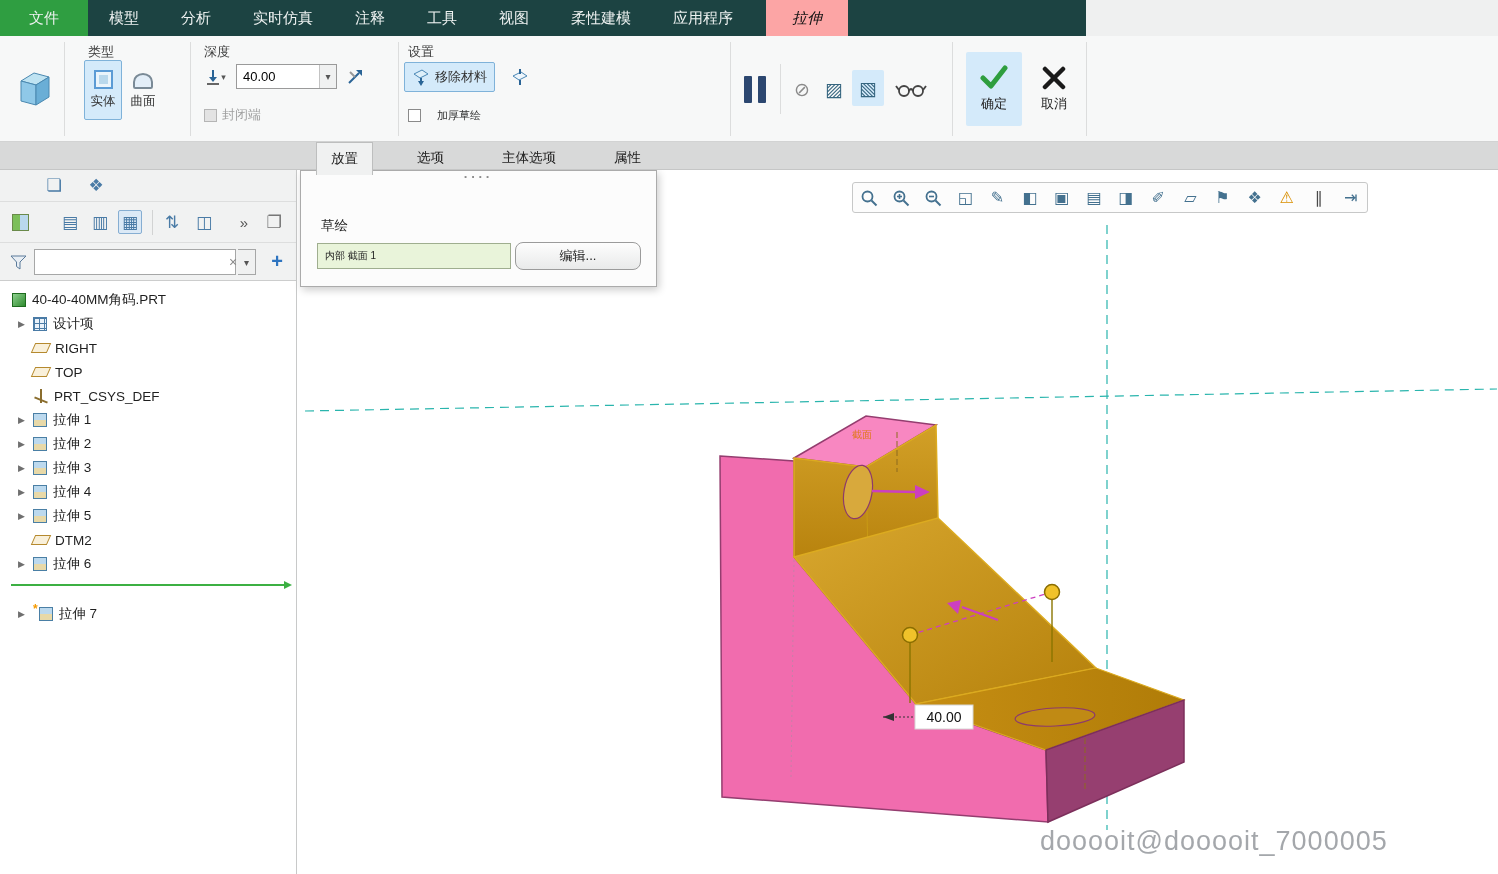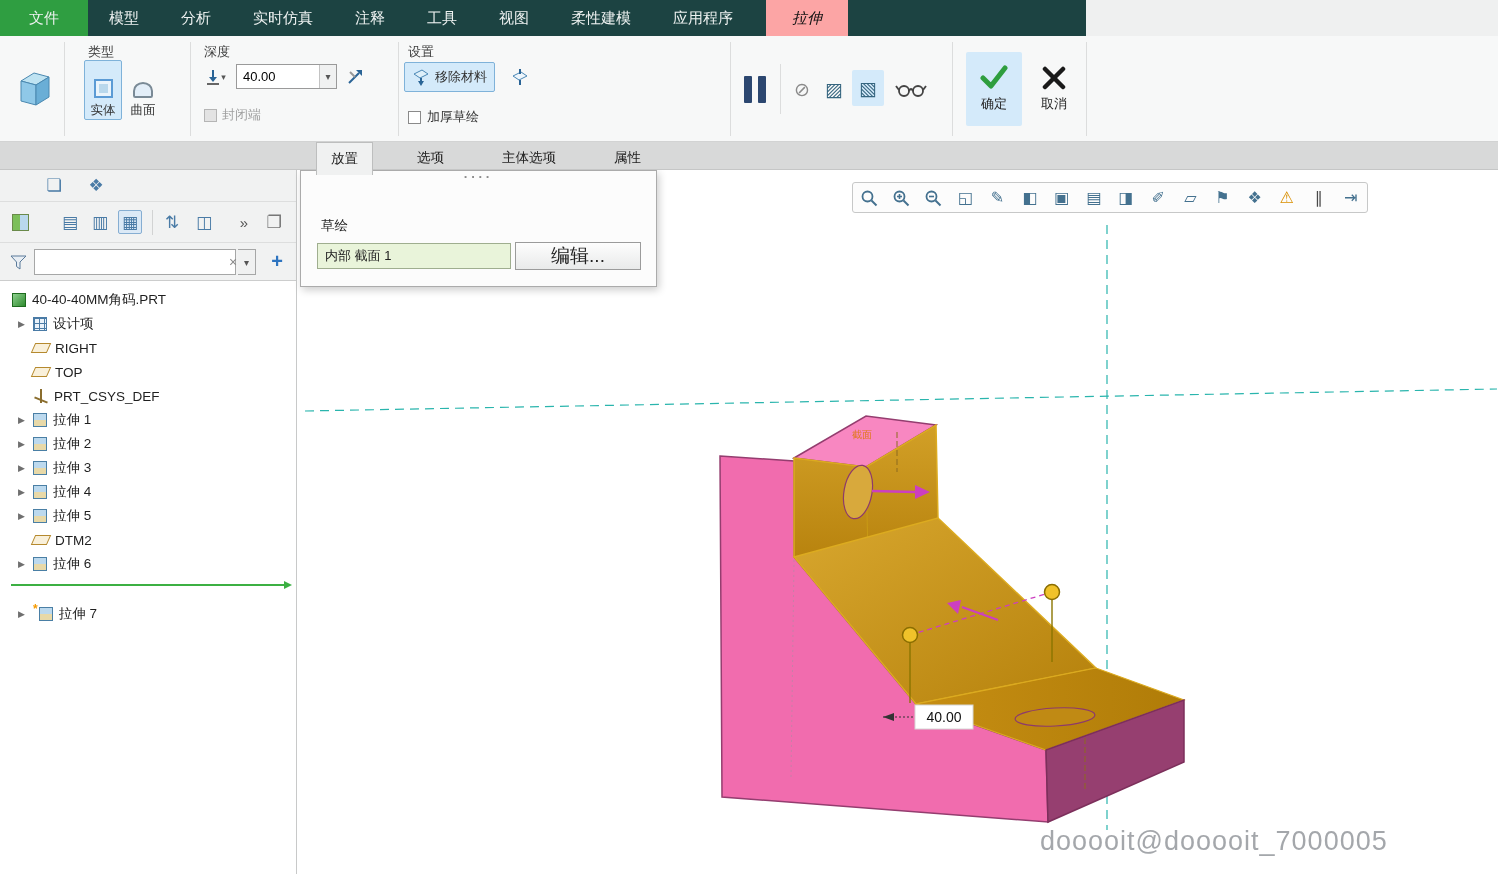--- a/index.html
+++ b/index.html
@@ -10,50 +10,50 @@
   .menubar { position: absolute; left: 0; top: 0; width: 1498px; height: 36px; background: #1c4342; display: flex; align-items: stretch; z-index: 10; }
   .menubar-rightfill { position: absolute; left: 1086px; top: 0; width: 412px; height: 36px; background: #eff0f0; }
   .mtab { display: flex; align-items: center; padding: 0 21px; color: #eef2f1; font-size: 15px; white-space: nowrap; cursor: default; }
   .mtab-file { background: #2f9e41; padding: 0 29px; }
   .mtab-active { background: #fca5a5; color: #141414; font-style: italic; margin-left: 12px; padding: 0 26px; z-index: 2; }
 
   
   .ribbon { position: absolute; left: 0; top: 36px; width: 1498px; height: 106px; background: #f7f8f8; border-bottom: 1px solid #d2d3d3; z-index: 9; }
   .rsep { position: absolute; top: 6px; width: 1px; height: 94px; background: #dcdddd; }
   .glabel { position: absolute; top: 7px; font-size: 13px; color: #3d3d3d; }
-  .tool-btn-v { position: absolute; width: 38px; height: 60px; display: flex; flex-direction: column; align-items: center; justify-content: flex-end; gap: 4px; font-size: 12.5px; color: #333; border: 1px solid transparent; border-radius: 2px; cursor: default; }
+  .tool-btn-v { position: absolute; width: 38px; height: 60px; display: flex; flex-direction: column; align-items: center; justify-content: center; gap: 4px; font-size: 12.5px; color: #333; border: 1px solid transparent; border-radius: 2px; cursor: default; }
   .tool-btn-h { position: absolute; height: 30px; display: flex; align-items: center; gap: 5px; padding: 0 7px; font-size: 13px; color: #333; border: 1px solid transparent; border-radius: 2px; }
   .sel-blue { background: #d4eafa; border-color: #7fb2d9; }
   .icon-solid { width: 19px; height: 19px; background: #eaf4fb; border: 2px solid #5b9bd5; }
   .icon-solid::after { content: ""; display: block; width: 9px; height: 9px; margin: 3px; background: #b9d8ec; }
   .icon-surface { width: 20px; height: 16px; background: #e3eef8; border: 2px solid #7a8a96; border-radius: 90% 90% 4px 4px / 100% 100% 4px 4px; margin-top: 3px; }
   .combo { position: absolute; height: 25px; display: flex; border: 1px solid #9a9a9a; background: #fff; }
   .combo input { width: 82px; border: none; outline: none; font-size: 13px; padding: 0 6px; font-family: inherit; }
   .combo .dd { width: 17px; border-left: 1px solid #c3c3c3; background: #f0f1f1; color: #555; font-size: 10px; display: flex; align-items: center; justify-content: center; }
   .mini-btn { position: absolute; display: flex; align-items: center; justify-content: center; border: 1px solid transparent; border-radius: 2px; color: #35657f; }
   .disabled-row { position: absolute; display: flex; align-items: center; gap: 5px; color: #9f9f9f; font-size: 13px; }
   .gray-cube { width: 13px; height: 13px; background: #e3e3e3; border: 1px solid #b5b5b5; }
-  .chk-row { position: absolute; display: flex; align-items: center; gap: 6px; font-size: 13px; color: #333; }
+  .chk-row { position: absolute; display: flex; align-items: center; gap: 16px; font-size: 11px; color: #333; }
   .chk { width: 13px; height: 13px; border: 1px solid #8a8a8a; background: #fff; }
   .pause-bars { display: flex; gap: 6px; }
   .pause-bars i { display: block; width: 8px; height: 27px; background: #2c4770; border-radius: 1px; }
   .glyph { font-size: 19px; line-height: 1; }
   .confirm-btn { position: absolute; width: 56px; height: 74px; display: flex; flex-direction: column; align-items: center; justify-content: center; gap: 5px; font-size: 13px; color: #222; border: 1px solid transparent; border-radius: 2px; }
 
   
   .dashrow { position: absolute; left: 0; top: 142px; width: 1498px; height: 28px; background: #d8d9d9; border-bottom: 1px solid #c5c6c6; display: flex; align-items: stretch; padding-left: 316px; gap: 30px; z-index: 8; }
   .dtab { display: flex; align-items: center; padding: 16px 14px; font-size: 13.5px; color: #222; }
   .dtab-active { background: #f0f1f1; border: 1px solid #bdbebe; border-bottom: none; }
 
   
   .panel { position: absolute; left: 300px; top: 170px; width: 357px; height: 117px; background: #fcfcfc; border: 1px solid #ababab; box-shadow: 2px 3px 8px rgba(0,0,0,0.2); z-index: 7; }
   .panel .grip { position: absolute; left: 0; right: 0; top: 0px; text-align: center; color: #8b8b8b; font-weight: bold; letter-spacing: 3px; font-size: 13px; line-height: 12px; }
   .panel .sk-label { position: absolute; left: 20px; top: 46px; font-size: 13.5px; color: #222; }
-  .sk-input { position: absolute; left: 16px; top: 72px; width: 194px; height: 26px; background: #e9f4da; border: 1px solid #9fae8f; font-size: 13px; padding: 0 7px; font-family: inherit; color: #222; }
-  .edit-btn { position: absolute; left: 214px; top: 71px; width: 126px; height: 28px; background: linear-gradient(#fdfdfd, #e9eaea); border: 1px solid #9b9b9b; border-radius: 0; font-size: 19px; color: #222; font-family: inherit; }
+  .sk-input { position: absolute; left: 16px; top: 72px; width: 194px; height: 26px; background: #e9f4da; border: 1px solid #9fae8f; font-size: 10px; padding: 0 7px; font-family: inherit; color: #222; }
+  .edit-btn { position: absolute; left: 214px; top: 71px; width: 126px; height: 28px; background: linear-gradient(#fdfdfd, #e9eaea); border: 1px solid #9b9b9b; border-radius: 8px; font-size: 13px; color: #222; font-family: inherit; }
 
   
   .leftpanel { position: absolute; left: 0; top: 170px; width: 297px; height: 704px; background: #fff; border-right: 1px solid #c8c9c9; z-index: 3; }
   .trow { position: relative; background: #f1f2f2; border-bottom: 1px solid #dddede; }
   .trowA { height: 32px; }
   .trowB { height: 41px; }
   .trowC { height: 38px; border-bottom: 1px solid #cccdcd; }
   .tico { position: absolute; top: 50%; transform: translateY(-50%); display: flex; align-items: center; justify-content: center; width: 24px; height: 24px; font-size: 17px; color: #4a7ba6; border: 1px solid transparent; border-radius: 2px; }
   .tico.pressed { background: #dbe9f6; border-color: #86aed2; }
   .vgrid { width: 17px; height: 17px; border: 1px solid #6a8a4a; background: linear-gradient(90deg, #7cbf5a 0 50%, #b9d8ec 50% 100%); }

